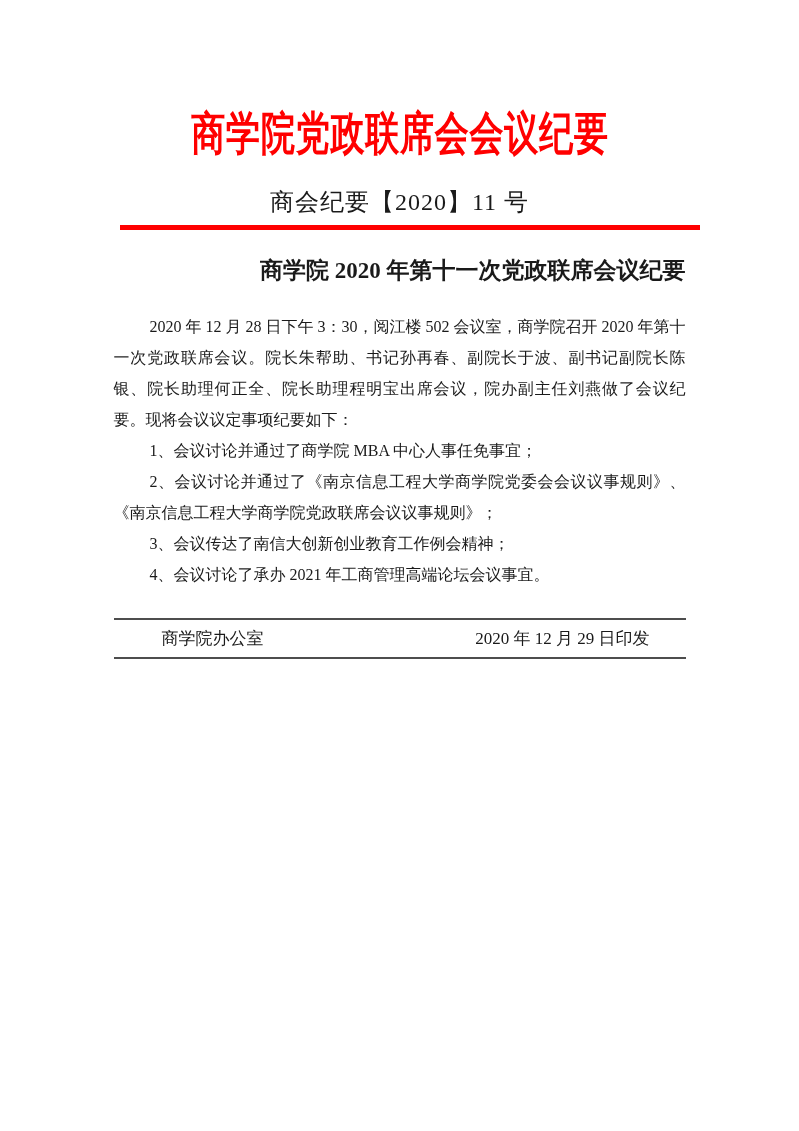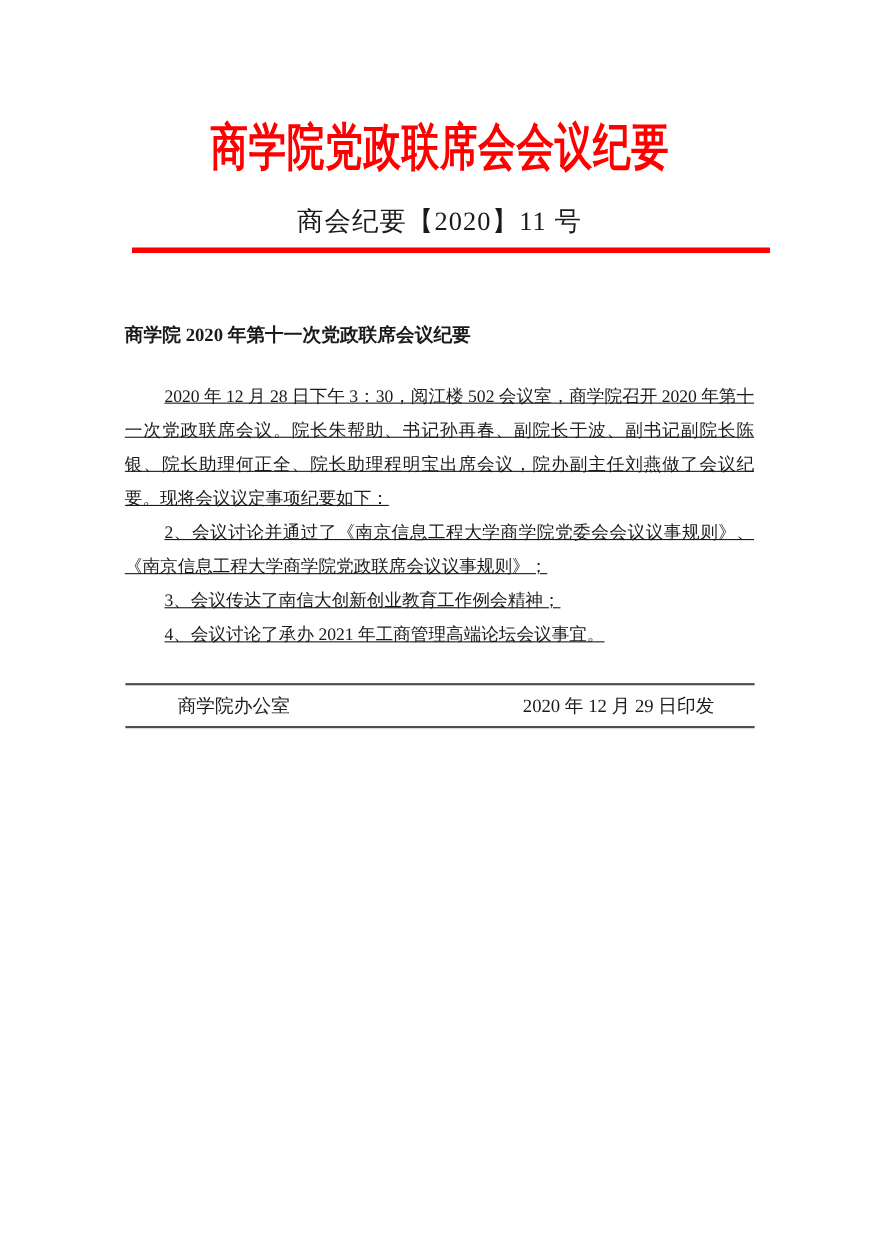--- a/index.html
+++ b/index.html
@@ -45,36 +45,35 @@
     height: 5px;
     background: #ff0000;
     margin-top: 9px;
     margin-left: 120px;
   }
   .content {
     width: 572px;
     margin: 0 auto;
   }
   .heading {
-    margin: 61px 0 0 0;
-    font-size: 17px;
+    margin: 27px 0 0 0;
+    font-size: 23px;
     font-weight: bold;
-    text-align: left;
+    text-align: right;
     line-height: 28px;
   }
   .body-text {
     margin-top: 26px;
     font-size: 16px;
     line-height: 31px;
     text-align: justify;
   }
   .body-text p {
     margin: 0;
     text-indent: 36px;
-    text-decoration: underline;
   }
   .sign-date {
     text-align: right;
     font-size: 17px;
     line-height: 31px;
     margin-top: 152px;
     padding-right: 2px;
   }
   .footer-bar {
     box-sizing: border-box;
@@ -99,20 +98,21 @@
   <div class="doc-number">商会纪要【2020】11 号</div>
 
   <div class="red-rule"></div>
 
   <div class="content">
 
     <h2 class="heading">商学院 2020 年第十一次党政联席会议纪要</h2>
 
     <div class="body-text">
       <p>2020 年 12 月 28 日下午 3：30，阅江楼 502 会议室，商学院召开 2020 年第十一次党政联席会议。院长朱帮助、书记孙再春、副院长于波、副书记副院长陈银、院长助理何正全、院长助理程明宝出席会议，院办副主任刘燕做了会议纪要。现将会议议定事项纪要如下：</p>
+      <p>1、会议讨论并通过了商学院 MBA 中心人事任免事宜；</p>
       <p>2、会议讨论并通过了《南京信息工程大学商学院党委会会议议事规则》、《南京信息工程大学商学院党政联席会议议事规则》；</p>
       <p>3、会议传达了南信大创新创业教育工作例会精神；</p>
       <p>4、会议讨论了承办 2021 年工商管理高端论坛会议事宜。</p>
     </div>
 
 
     <div class="footer-bar">
       <span>商学院办公室</span>
       <span>2020 年 12 月 29 日印发</span>
     </div>

